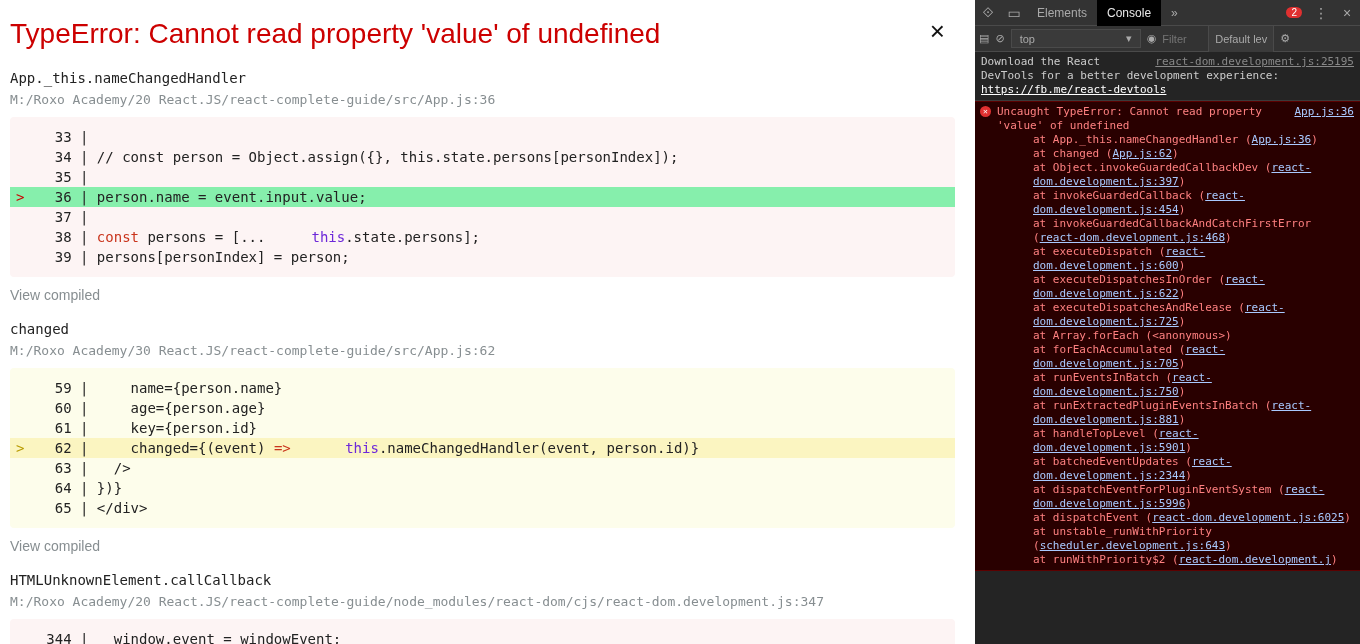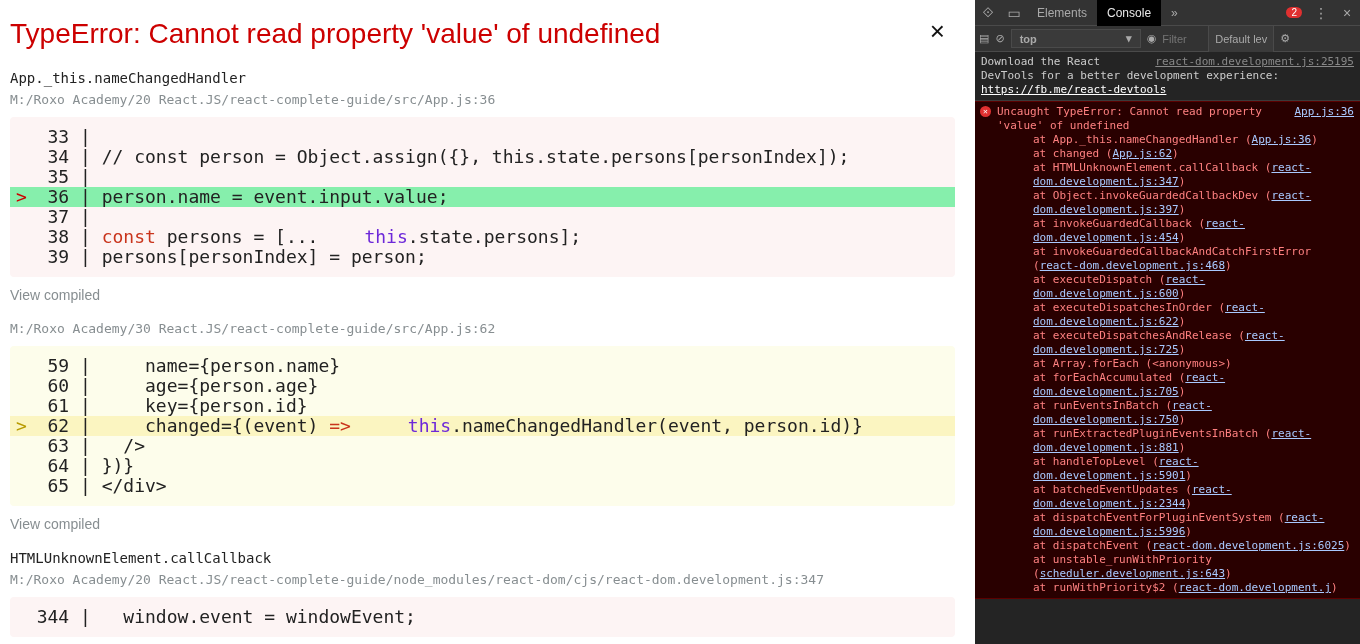--- a/index.html
+++ b/index.html
@@ -46,21 +46,21 @@
     font-family: Consolas, Menlo, monospace;
     font-size: 13px;
     color: #878e91;
     margin-top: 6px;
     margin-bottom: 10px;
   }
   .code-block {
     background: #fdf4f4;
     border-radius: 4px;
     font-family: Consolas, Menlo, monospace;
-    font-size: 18px;
+    font-size: 14px;
     line-height: 20px;
     padding: 10px 0;
     margin-bottom: 10px;
     overflow-x: auto;
   }
   .code-block.yellow { background: #fdfdeb; }
   .code-line { white-space: pre; padding: 0 10px 0 6px; color: #222; }
   .code-line .lineno { display:inline-block; width: 50px; text-align: right; color: #222; }
   .code-line .pipe { color: #222; }
   .code-line.highlight-red { background: #86efac; }
@@ -110,21 +110,21 @@
     background: #333333;
     border-bottom: 1px solid #4a4a4a;
     font-family: -apple-system, sans-serif;
     font-size: 11px;
     color: #aaa;
     gap: 6px;
     padding: 0 4px;
   }
   .dt-toolbar .ctx {
     background: #3a3a3a; padding: 2px 8px; border: 1px solid #4a4a4a;
-    width: 130px; display:flex; justify-content: space-between; align-items:center;font-weight:bold;
+    width: 130px; display:flex; justify-content: space-between; align-items:center;
   }
   .dt-toolbar input {
     background: transparent; border: none; color:#aaa; width: 40px; font-size:11px; outline:none;
   }
   .dt-toolbar .levels {
     background: #3a3a3a; padding: 7px 6px; border:1px solid #4a4a4a;text-align:center;
   }
   .console-body {
     flex: 1;
     overflow: hidden;
@@ -173,20 +173,21 @@
       <div class="code-block">
         <div class="code-line"><span class="gutter"> </span><span class="lineno">33 </span><span class="pipe">| </span></div>
         <div class="code-line"><span class="gutter"> </span><span class="lineno">34 </span><span class="pipe">| </span>// const person = Object.assign({}, this.state.persons[personIndex]);</div>
         <div class="code-line"><span class="gutter"> </span><span class="lineno">35 </span><span class="pipe">| </span></div>
         <div class="code-line highlight-red"><span class="gutter">&gt;</span><span class="lineno">36 </span><span class="pipe">| </span>person.name = event.input.value;</div>
         <div class="code-line"><span class="gutter"> </span><span class="lineno">37 </span><span class="pipe">| </span></div>
         <div class="code-line"><span class="gutter"> </span><span class="lineno">38 </span><span class="pipe">| </span><span class="kw">const</span> persons = [...<span class="thiskw">this</span>.state.persons];</div>
         <div class="code-line"><span class="gutter"> </span><span class="lineno">39 </span><span class="pipe">| </span>persons[personIndex] = person;</div>
       </div>
       <div class="view-compiled">View compiled</div>
+      <div class="frame-header">changed</div>
       <div class="frame-file">M:/Roxo Academy/30 React.JS/react-complete-guide/src/App.js:62</div>
       <div class="code-block yellow">
         <div class="code-line"><span class="gutter gutter-y"> </span><span class="lineno">59 </span><span class="pipe">| </span>    name={person.name}</div>
         <div class="code-line"><span class="gutter gutter-y"> </span><span class="lineno">60 </span><span class="pipe">| </span>    age={person.age}</div>
         <div class="code-line"><span class="gutter gutter-y"> </span><span class="lineno">61 </span><span class="pipe">| </span>    key={person.id}</div>
         <div class="code-line highlight-yellow"><span class="gutter gutter-y">&gt;</span><span class="lineno">62 </span><span class="pipe">| </span>    changed={(event) <span class="arrow">=&gt;</span> <span class="thiskw">this</span>.nameChangedHandler(event, person.id)}</div>
         <div class="code-line"><span class="gutter gutter-y"> </span><span class="lineno">63 </span><span class="pipe">| </span>  /&gt;</div>
         <div class="code-line"><span class="gutter gutter-y"> </span><span class="lineno">64 </span><span class="pipe">| </span>})}</div>
         <div class="code-line"><span class="gutter gutter-y"> </span><span class="lineno">65 </span><span class="pipe">| </span>&lt;/div&gt;</div>
       </div>
@@ -228,21 +229,20 @@
       <span class="right-link">react-dom.development.js:25195</span>
       <span>Download the React DevTools for a better development experience: </span><a>https://fb.me/react-devtools</a>
     </div>
     <div class="err-row">
       <span class="err-icon">✕</span>
       <span class="src">App.js:36</span>
       <span>Uncaught TypeError: Cannot read property 'value' of undefined</span>
       <div id="stack-container">
           <div class="stack-line">at App._this.nameChangedHandler <span class="paren">(</span><span class="file">App.js:36</span><span class="paren">)</span></div>
           <div class="stack-line">at changed <span class="paren">(</span><span class="file">App.js:62</span><span class="paren">)</span></div>
-          <div class="stack-line">at HTMLUnknownElement.callCallback <span class="paren">(</span><span class="file">react-dom.development.js:347</span><span class="paren">)</span></div>
           <div class="stack-line">at Object.invokeGuardedCallbackDev <span class="paren">(</span><span class="file">react-dom.development.js:397</span><span class="paren">)</span></div>
           <div class="stack-line">at invokeGuardedCallback <span class="paren">(</span><span class="file">react-dom.development.js:454</span><span class="paren">)</span></div>
           <div class="stack-line">at invokeGuardedCallbackAndCatchFirstError <span class="paren">(</span><span class="file">react-dom.development.js:468</span><span class="paren">)</span></div>
           <div class="stack-line">at executeDispatch <span class="paren">(</span><span class="file">react-dom.development.js:600</span><span class="paren">)</span></div>
           <div class="stack-line">at executeDispatchesInOrder <span class="paren">(</span><span class="file">react-dom.development.js:622</span><span class="paren">)</span></div>
           <div class="stack-line">at executeDispatchesAndRelease <span class="paren">(</span><span class="file">react-dom.development.js:725</span><span class="paren">)</span></div>
           <div class="stack-line">at Array.forEach <span class="paren">(</span>&lt;anonymous&gt;<span class="paren">)</span></div>
           <div class="stack-line">at forEachAccumulated <span class="paren">(</span><span class="file">react-dom.development.js:705</span><span class="paren">)</span></div>
           <div class="stack-line">at runEventsInBatch <span class="paren">(</span><span class="file">react-dom.development.js:750</span><span class="paren">)</span></div>
           <div class="stack-line">at runExtractedPluginEventsInBatch <span class="paren">(</span><span class="file">react-dom.development.js:881</span><span class="paren">)</span></div>

